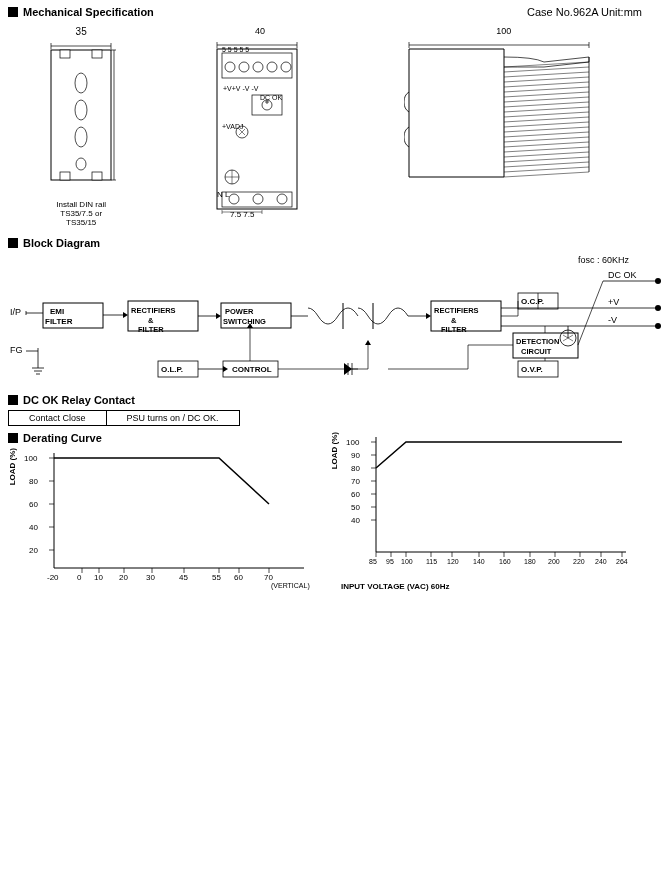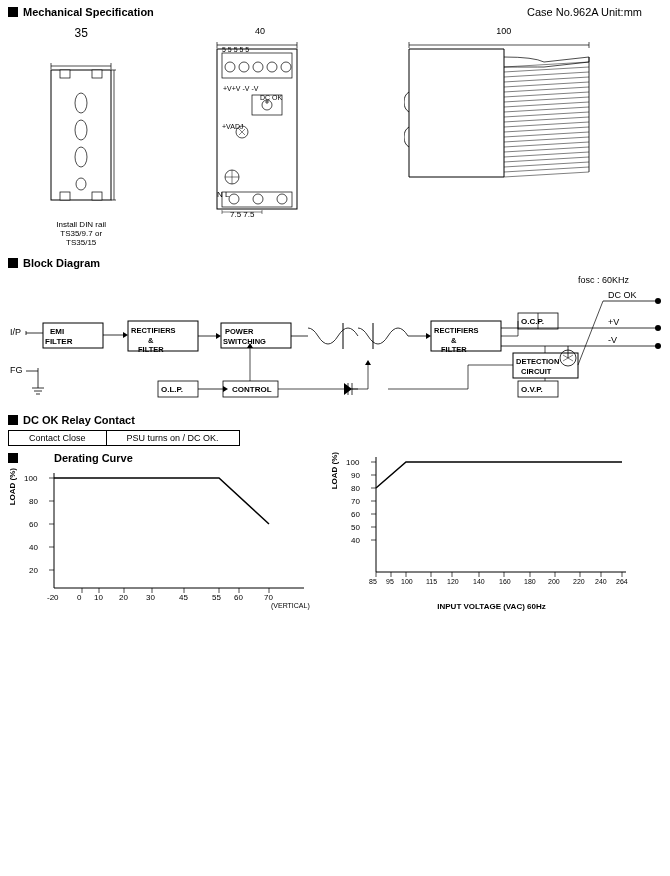--- a/index.html
+++ b/index.html
@@ -99,21 +99,20 @@
     }
     .chart-container {
       flex: 1;
     }
     .chart-title {
       display: flex;
       align-items: center;
       font-weight: bold;
       font-size: 11px;
       margin-bottom: 4px;
-      gap: 31px;
     }
     .chart-title .square {
       width: 10px;
       height: 10px;
       background: #000;
       margin-right: 5px;
       flex-shrink: 0;
     }
   </style>
 </head>
@@ -125,21 +124,21 @@
     <div class="section-header">
       <div class="square"></div>
       <span>Mechanical Specification</span>
       <span style="margin-left:auto; font-weight:normal;">Case No.962A  Unit:mm</span>
     </div>
 
     <div class="mech-drawings">
 
       <div class="din-rail-container">
         <div style="position:relative; width:70px;">
-          <div style="text-align:center; font-size:12px; margin-bottom:18px;">35</div>
+          <div style="text-align:center; font-size:10px; margin-bottom:1px;">35</div>
 
           <svg width="70" height="160" style="display:block;">
 
             <line x1="5" y1="8" x2="65" y2="8" stroke="#000" stroke-width="0.7"></line>
             <line x1="5" y1="5" x2="5" y2="11" stroke="#000" stroke-width="0.7"></line>
             <line x1="65" y1="5" x2="65" y2="11" stroke="#000" stroke-width="0.7"></line>
 
             <rect x="5" y="12" width="60" height="130" fill="none" stroke="#000" stroke-width="1"></rect>
 
             <rect x="14" y="12" width="10" height="8" fill="#fff" stroke="#000" stroke-width="0.7"></rect>
@@ -151,21 +150,21 @@
             <ellipse cx="35" cy="45" rx="6" ry="10" fill="#fff" stroke="#000" stroke-width="0.7"></ellipse>
             <ellipse cx="35" cy="72" rx="6" ry="10" fill="#fff" stroke="#000" stroke-width="0.7"></ellipse>
             <ellipse cx="35" cy="99" rx="6" ry="10" fill="#fff" stroke="#000" stroke-width="0.7"></ellipse>
             <ellipse cx="35" cy="126" rx="5" ry="6" fill="#fff" stroke="#000" stroke-width="0.7"></ellipse>
 
             <line x1="68" y1="12" x2="68" y2="142" stroke="#000" stroke-width="0.7"></line>
             <line x1="65" y1="12" x2="71" y2="12" stroke="#000" stroke-width="0.7"></line>
             <line x1="65" y1="142" x2="71" y2="142" stroke="#000" stroke-width="0.7"></line>
             <text x="72" y="82" font-size="9" fill="#000">90</text>
           </svg>
-          <div style="font-size:8px; text-align:center; margin-top:2px;">Install DIN rail TS35/9.7 or TS35/15</div>
+          <div style="font-size:8px; text-align:center; margin-top:2px;">Install DIN rail TS35/7.5 or TS35/15</div>
         </div>
       </div>
 
       <div class="device-container">
         <div style="position:relative; width:95px;">
           <div style="text-align:center; font-size:9px; margin-bottom:1px;">40</div>
           <svg width="95" height="185" style="display:block;">
 
             <line x1="5" y1="8" x2="85" y2="8" stroke="#000" stroke-width="0.7"></line>
             <line x1="5" y1="5" x2="5" y2="11" stroke="#000" stroke-width="0.7"></line>
@@ -470,19 +469,19 @@
             <line x1="138" y1="120" x2="138" y2="125" stroke="#000" stroke-width="0.7"></line>
             <line x1="163" y1="120" x2="163" y2="125" stroke="#000" stroke-width="0.7"></line>
             <line x1="189" y1="120" x2="189" y2="125" stroke="#000" stroke-width="0.7"></line>
             <line x1="214" y1="120" x2="214" y2="125" stroke="#000" stroke-width="0.7"></line>
             <line x1="239" y1="120" x2="239" y2="125" stroke="#000" stroke-width="0.7"></line>
             <line x1="260" y1="120" x2="260" y2="125" stroke="#000" stroke-width="0.7"></line>
             <line x1="281" y1="120" x2="281" y2="125" stroke="#000" stroke-width="0.7"></line>
 
             <polyline points="35,36 65,10 281,10" fill="none" stroke="#000" stroke-width="1.5"></polyline>
           </svg>
-          <div style="text-align:center; font-size:8px; font-weight:bold; margin-top:0px;">INPUT VOLTAGE (VAC) 60Hz</div>
+          <div style="font-size:8px; font-weight:bold; margin-top:0px;">INPUT VOLTAGE (VAC) 60Hz</div>
         </div>
       </div>
     </div>
   </div>
 
 </div>
 
 </body></html>

